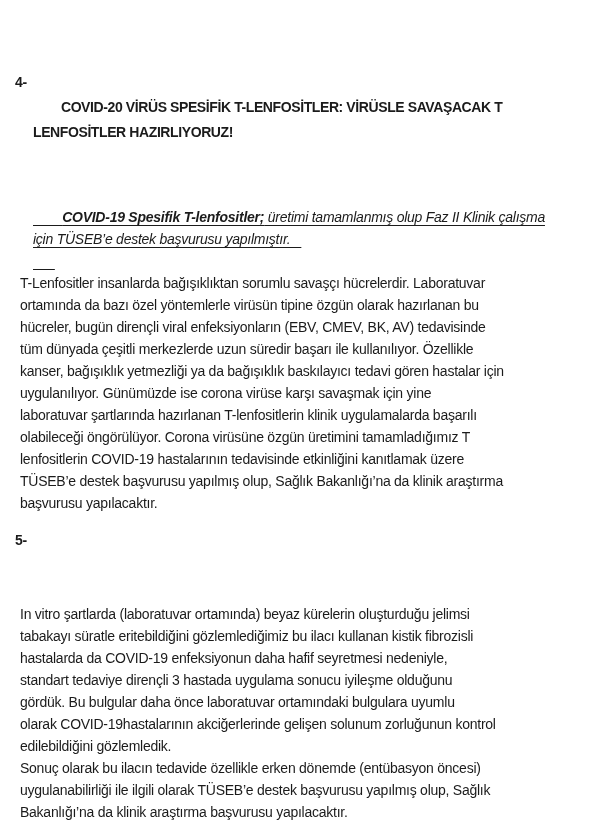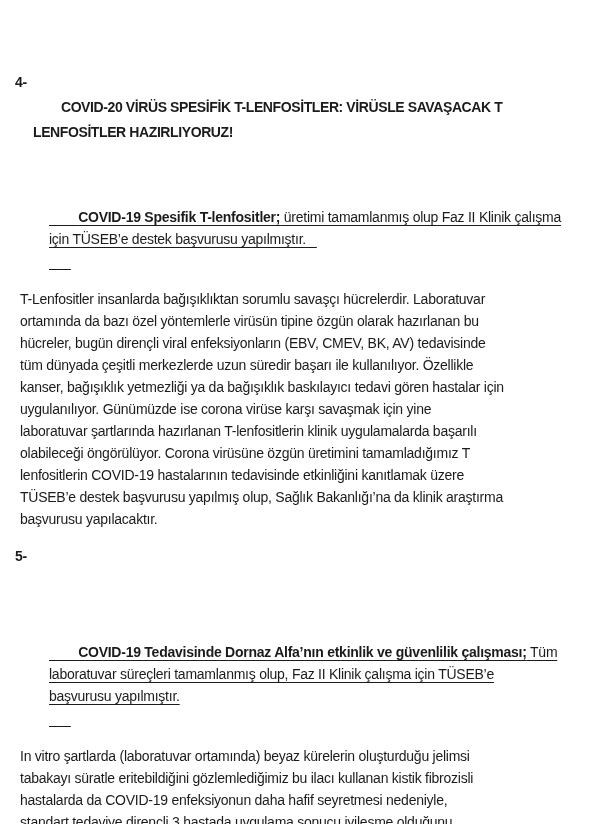--- a/index.html
+++ b/index.html
@@ -25,27 +25,28 @@
   }
   .sec-heading.h4{text-indent:13px;}
   .sec-heading.h5{text-indent:5px;}
   .sec-num{
     position:absolute;
     left:15px;top:0;
     text-indent:0;
     font-weight:bold;
   }
   .intro{
-    margin:16px;
+    margin:0;
     margin-top:14px;
     padding-left:33px;
     font-size:14px;
     line-height:22px;
     letter-spacing:-0.25px;
     white-space:pre;
+    font-style:italic;
     text-decoration:underline;
     text-underline-offset:3px;
   }
   .intro.tight{margin-top:0;}
   .intro .lead{font-weight:bold;}
   .body-par{
     margin:0;
     padding-left:20px;
     font-size:14px;
     line-height:22px;
@@ -79,25 +80,20 @@
 olabileceği öngörülüyor. Corona virüsüne özgün üretimini tamamladığımız T
 lenfositlerin COVID-19 hastalarının tedavisinde etkinliğini kanıtlamak üzere
 TÜSEB’e destek başvurusu yapılmış olup, Sağlık Bakanlığı’na da klinik araştırma
 başvurusu yapılacaktır.</div>
     </div>
 
     <div>
       <div class="sec-heading h5 gap-before-s5">
         <span class="sec-num">5-</span>
       </div>
-      <div class="intro tight">
-        <span class="lead">COVID-19 Tedavisinde Dornaz Alfa’nın etkinlik ve güvenlilik çalışması;</span><span class="rest"> Tüm
-laboratuvar süreçleri tamamlanmış olup, Faz II Klinik çalışma için TÜSEB’e
-başvurusu yapılmıştır.</span>
-      </div>
       <div class="body-par">In vitro şartlarda (laboratuvar ortamında) beyaz kürelerin oluşturduğu jelimsi
 tabakayı süratle eritebildiğini gözlemlediğimiz bu ilacı kullanan kistik fibrozisli
 hastalarda da COVID-19 enfeksiyonun daha hafif seyretmesi nedeniyle,
 standart tedaviye dirençli 3 hastada uygulama sonucu iyileşme olduğunu
 gördük. Bu bulgular daha önce laboratuvar ortamındaki bulgulara uyumlu
 olarak COVID-19hastalarının akciğerlerinde gelişen solunum zorluğunun kontrol
 edilebildiğini gözlemledik.
 Sonuç olarak bu ilacın tedavide özellikle erken dönemde (entübasyon öncesi)
 uygulanabilirliği ile ilgili olarak TÜSEB’e destek başvurusu yapılmış olup, Sağlık
 Bakanlığı’na da klinik araştırma başvurusu yapılacaktır.</div>

